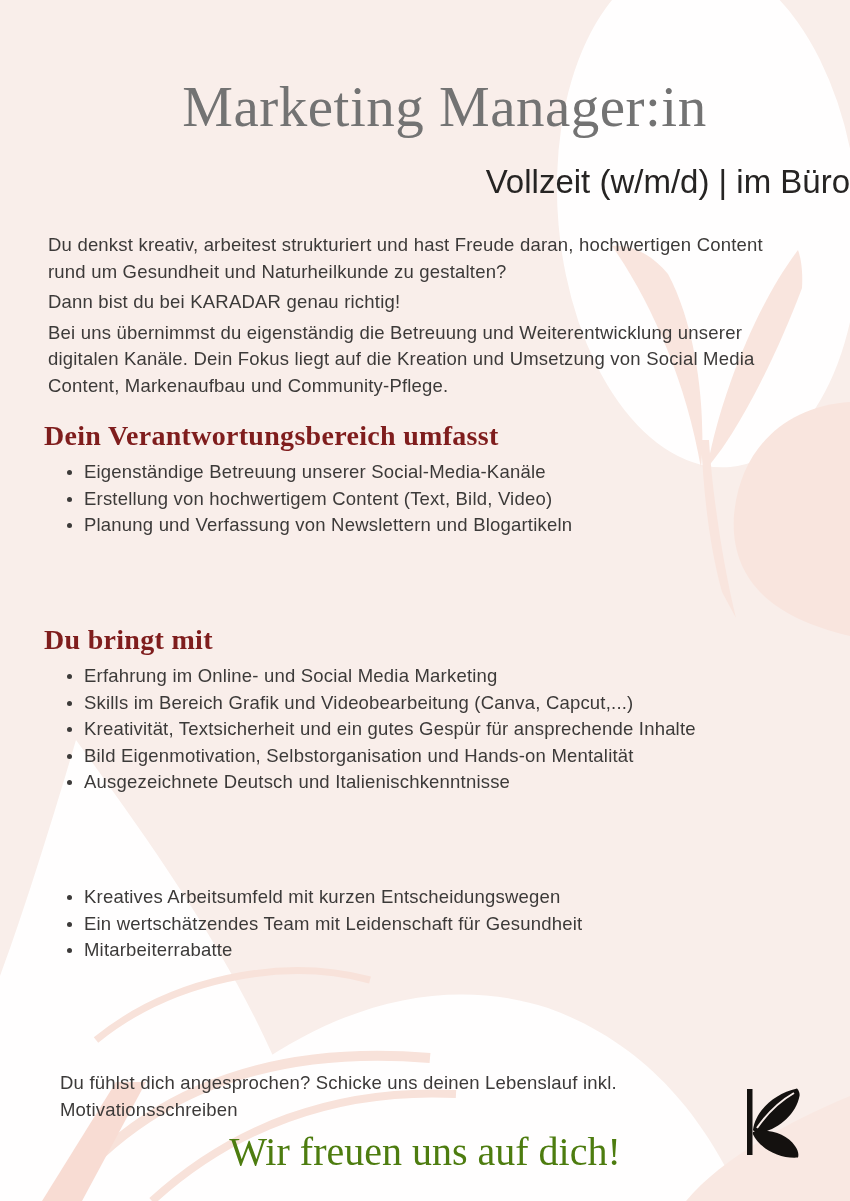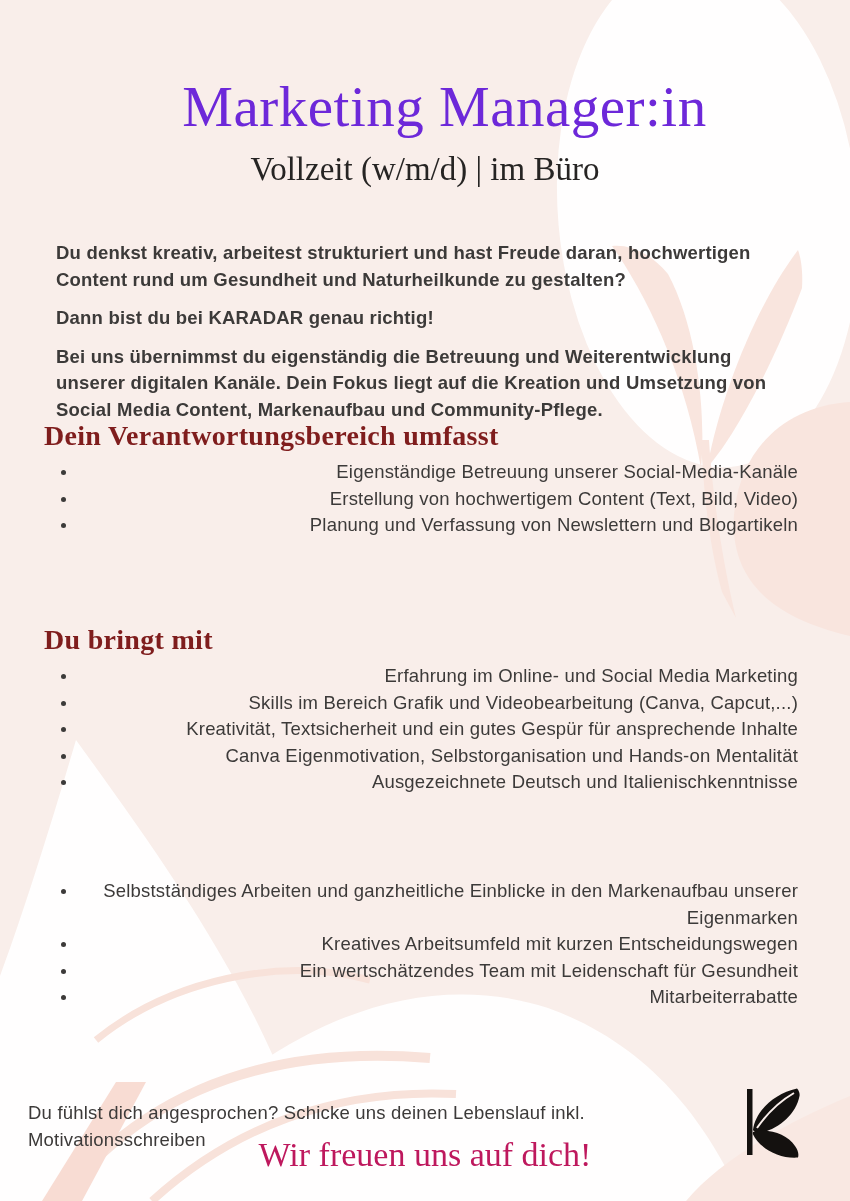--- a/index.html
+++ b/index.html
@@ -15,75 +15,76 @@
   }
   .bg{position:absolute;left:0;top:0;width:850px;height:1201px;}
   .layer{position:absolute;left:0;right:0;}
 
   .title-block{top:76px;text-align:center;}
   .title{
     font-family:"Liberation Serif", serif;
     font-weight:400;
     font-size:57px;
     letter-spacing:0.5px;
-    color:#6d28d9;
+    color:#737373;
     line-height:1.1;
     margin:0;
     padding-left:39px;
   }
   .subtitle{
-    font-family:Liberation Serif, serif;
+    font-family:Liberation Sans, sans-serif;
     font-weight:400;
     font-size:33px;
     color:#262423;
-    margin:12px 0 0 0;
+    margin:24px 0 0 0;
+    text-align:right;
   }
 
   .intro{top:228px;left:44px;width:762px;}
-  .intro p{margin:12px;font-size:18.5px;line-height:26.5px;letter-spacing:0.2px;font-weight:bold;}
+  .intro p{margin:4px;font-size:18.5px;line-height:26.5px;letter-spacing:0.2px;}
 
   .section{left:44px;width:762px;}
   .sec1{top:420px;}
   .sec2{top:624px;}
   .sec3{top:878px;}
   .section h2{
     font-family:"Liberation Serif", serif;
     font-weight:700;
     font-size:28px;
     letter-spacing:0.3px;
     color:#7f1d1d;
     margin:0 0 7px 0;
     line-height:1.15;
   }
-  ul.bullets{list-style:none;margin:0;padding:0 0 0 34px;width:720px;text-align:right;}
+  ul.bullets{list-style:none;margin:6px;padding:0 0 0 34px;width:720px;}
   ul.bullets li{
     position:relative;
     font-size:18.5px;
     line-height:26.5px;
     letter-spacing:0.2px;
     margin:0;
   }
   ul.bullets li::before{
     content:"";
     position:absolute;
     left:-17px;top:11px;
     width:5px;height:5px;
     border-radius:50%;
     background:#3c3a39;
   }
 
-  .footer-cta{top:1070px;left:28px;width:640px;margin-top:30px;}
+  .footer-cta{top:1070px;left:60px;width:640px;}
   .footer-cta p{margin:0;font-size:18.5px;line-height:26.5px;letter-spacing:0.2px;}
 
   .closing{top:1128px;text-align:center;}
   .closing p{
-    margin:8px;
+    margin:0;
     font-family:"Liberation Serif", serif;
-    font-size:34px;
-    color:#be185d;
+    font-size:40px;
+    color:#4d7c0f;
     letter-spacing:0px;
   }
 
   .logo{position:absolute;left:744px;top:1087px;width:62px;height:72px;}
 </style>
 </head>
 <body>
 
 <div class="page">
 
@@ -133,28 +134,27 @@
       <li>Planung und Verfassung von Newslettern und Blogartikeln</li>
     </ul>
   </div>
 
   <div class="layer section sec2">
     <h2>Du bringt mit</h2>
     <ul class="bullets">
       <li>Erfahrung im Online- und Social Media Marketing</li>
       <li>Skills im Bereich Grafik und Videobearbeitung (Canva, Capcut,...)</li>
       <li>Kreativität, Textsicherheit und ein gutes Gespür für ansprechende Inhalte</li>
-      <li>Canva Eigenmotivation, Selbstorganisation und Hands-on Mentalität</li>
+      <li>Bild Eigenmotivation, Selbstorganisation und Hands-on Mentalität</li>
       <li>Ausgezeichnete Deutsch und Italienischkenntnisse</li>
     </ul>
   </div>
 
   <div class="layer section sec3">
     <ul class="bullets">
-      <li>Selbstständiges Arbeiten und ganzheitliche Einblicke in den Markenaufbau unserer Eigenmarken</li>
       <li>Kreatives Arbeitsumfeld mit kurzen Entscheidungswegen</li>
       <li>Ein wertschätzendes Team mit Leidenschaft für Gesundheit</li>
       <li>Mitarbeiterrabatte</li>
     </ul>
   </div>
 
   <div class="layer footer-cta">
     <p>Du fühlst dich angesprochen? Schicke uns deinen Lebenslauf inkl. Motivationsschreiben</p>
   </div>
 

